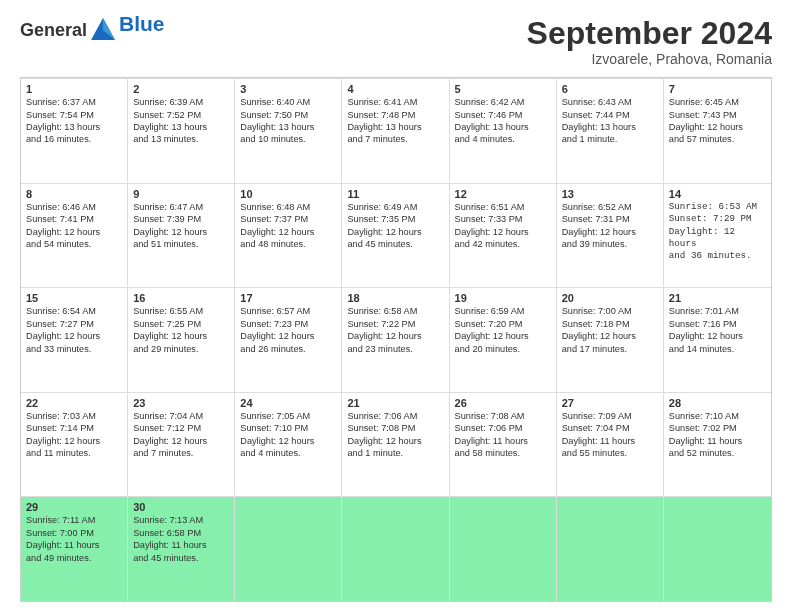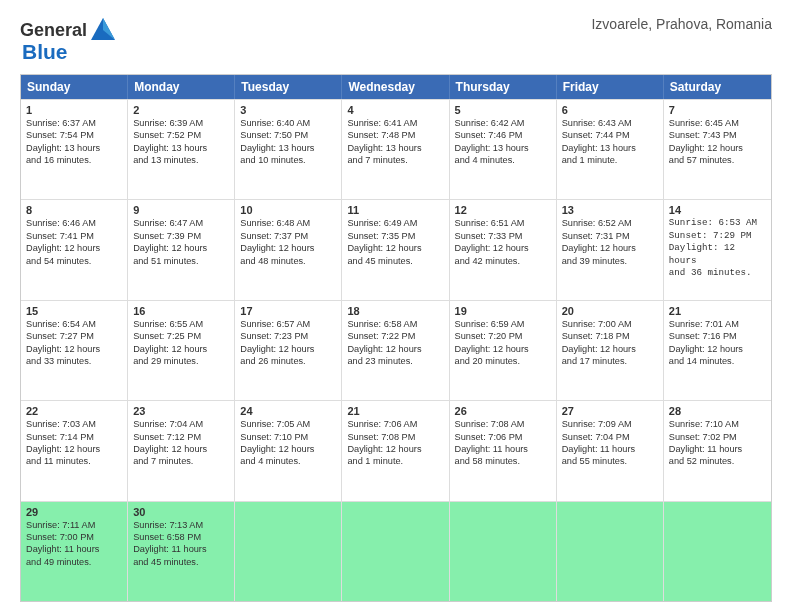--- a/index.html
+++ b/index.html
@@ -107,46 +107,38 @@
     .last-row .cal-cell {
       background: #86efac;
     }
   </style>
 </head>
 <body>
 
 <div class="page">
   <div class="header">
     <div class="logo">
-      <div style="display:flex;flex-direction:column;align-items:flex-start;">
+      <div style="display:flex;align-items:flex-start;">
         <div style="display:flex;align-items:center;">
           <span class="logo-text-general">General</span>
           <svg class="logo-icon" viewBox="0 0 28 28">
             <polygon points="14,2 26,24 2,24" fill="#1a6bbf"></polygon>
             <polygon points="14,2 26,24 14,14" fill="#3a9ad9"></polygon>
           </svg>
         </div>
         <span class="logo-text-blue" style="margin-top:-4px;margin-left:2px;">Blue</span>
       </div>
     </div>
     <div class="title-section">
+      <div class="month-title">September 2024</div>
       <div class="subtitle">Izvoarele, Prahova, Romania</div>
     </div>
   </div>
 
   <div class="calendar">
-    <div class="cal-header">
-    <div class="cal-header-cell">Sunday</div>
-        <div class="cal-header-cell">Monday</div>
-        <div class="cal-header-cell">Tuesday</div>
-        <div class="cal-header-cell">Wednesday</div>
-        <div class="cal-header-cell">Thursday</div>
-        <div class="cal-header-cell">Friday</div>
-        <div class="cal-header-cell">Saturday</div>
-      </div>
     <div class="cal-body">
     <div class="cal-row">
           <div class="cal-cell">
             <span class="day-num">1</span>
             <div class="day-info" style="white-space: pre-line;">Sunrise: 6:37 AM
 Sunset: 7:54 PM
 Daylight: 13 hours
 and 16 minutes.</div>
           </div>
           <div class="cal-cell">

